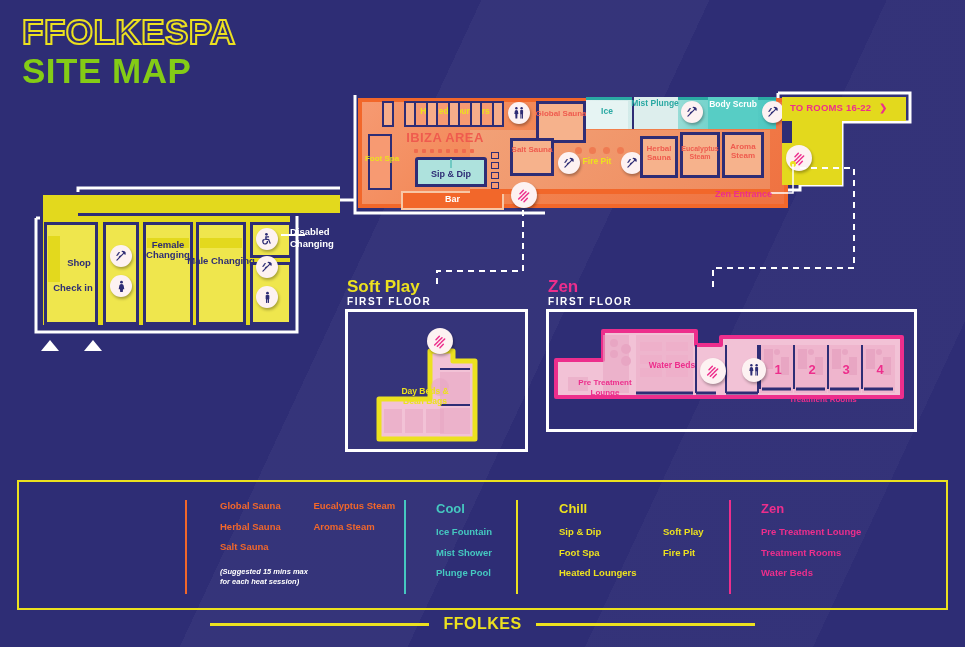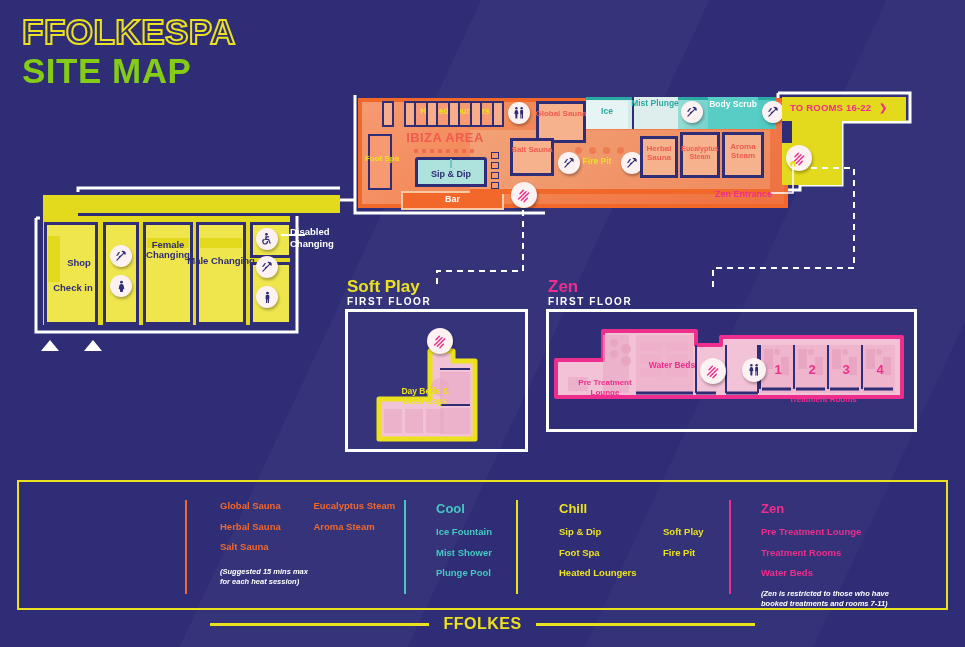--- a/index.html
+++ b/index.html
@@ -555,24 +555,20 @@
       </div>
     </div>
   </div>
 
   <div class="vdiv" style="left:710px;top:18px;height:94px;background:#ed2e8c;"></div>
   <div style="position:absolute;left:742px;top:19px;width:175px;">
     <div class="legend-col-title" style="color:#ed2e8c;">Zen</div>
     <div class="legend-item" style="color:#ed2e8c;">Pre Treatment Lounge</div>
     <div class="legend-item" style="color:#ed2e8c;">Treatment Rooms</div>
     <div class="legend-item" style="color:#ed2e8c;">Water Beds</div>
-    <div class="legend-note" style="margin-top:4px;">
-      <div>(Zen is restricted to those who have</div>
-      <div>booked treatments and rooms 7-11)</div>
-    </div>
   </div>
 </div>
 
 <div id="footer">
   <div class="fline"></div>
   <div class="fname">FFOLKES</div>
   <div class="fline"></div>
 </div>
 
 </body></html>

